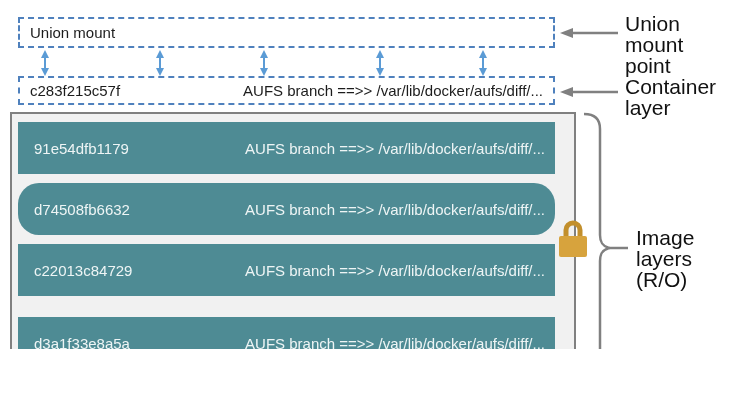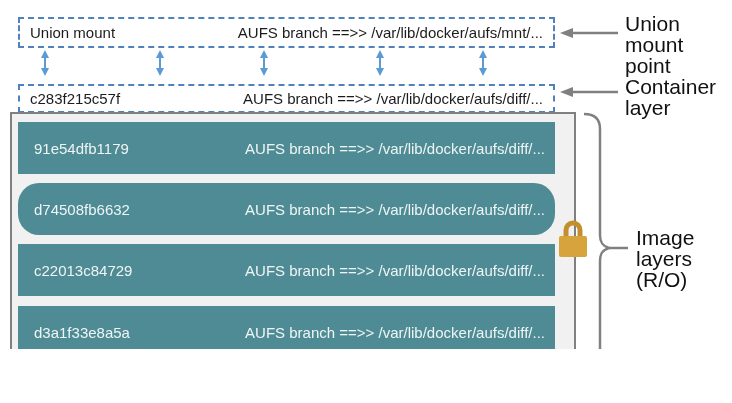--- a/index.html
+++ b/index.html
@@ -7,37 +7,37 @@
     position:relative; width:732px; height:349px; background:#ffffff;
     font-family:"Liberation Sans", sans-serif; overflow:hidden;
   }
   .dashed-box {
     position:absolute; left:18px; width:537px; box-sizing:border-box;
     border:2px dashed var(--dash_blue); background:#ffffff;
     display:flex; align-items:center; justify-content:space-between;
     padding:0 10px; font-size:15px; color:#1c1c1c;
   }
   .dashed-box.union { top:17px; height:31px; }
-  .dashed-box.container-layer { top:84px; height:29px;gap:38px; }
+  .dashed-box.container-layer { top:76px; height:29px;gap:38px; }
 
   .image-box {
     position:absolute; left:10px; top:112px; width:566px; height:276px;
     box-sizing:border-box; background:var(--box_bg);
     border:2px solid var(--gray);
   }
   .layer-row {
     position:absolute; left:6px; width:537px; height:52px;
     box-sizing:border-box; background:var(--teal); color:#eef5f5;
     display:flex; align-items:center; justify-content:space-between;
     padding:0 10px 0 16px; font-size:15px;
   }
   .layer-row.r0 { top:8px; }
   .layer-row.r1 { top:69px;border-radius:21px; }
   .layer-row.r2 { top:130px;gap:39px; }
-  .layer-row.r3 { top:192px; }
+  .layer-row.r3 { top:203px; }
   .image-caption {
     position:absolute; bottom:5px; left:0; width:100%;
     text-align:center; font-size:12px; color:#a21caf;
   }
   .annotation {
     position:absolute; width:98px; font-size:21px; line-height:21px;
     color:#111111;
   }
   .ann-union { left:625px; top:13px; }
   .ann-container { left:625px; top:76px; }
@@ -45,21 +45,20 @@
 
   .overlay { position:absolute; left:0; top:0; width:732px; height:403px; pointer-events:none; }
 </style>
 </head>
 <body>
 
 <div class="canvas">
 
   <div class="dashed-box union">
     <span>Union mount</span>
-    <span>AUFS branch ==&gt;&gt; /var/lib/docker/aufs/mnt/...</span>
   </div>
 
   <div class="dashed-box container-layer">
     <span>c283f215c57f</span>
     <span>AUFS branch ==&gt;&gt; /var/lib/docker/aufs/diff/...</span>
   </div>
 
   <div class="image-box">
     <div class="layer-row r0">
       <span>91e54dfb1179</span>

